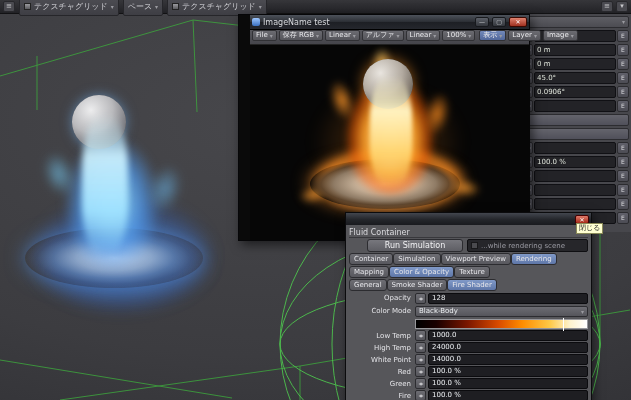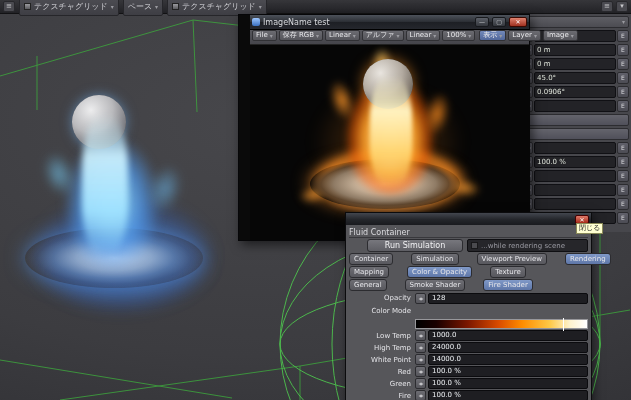--- a/index.html
+++ b/index.html
@@ -120,21 +120,21 @@
     color:#fff; font-size:6px; line-height:7px; text-align:center; }
   .fw-body { padding:2px 3px; display:flex; flex-direction:column; gap:1px; }
   .fw-section-title { height:11px; color:#dadade; font-size:8px; line-height:11px; border-bottom:1px solid #38383c; flex:none; }
   .fw-runrow { display:flex; gap:4px; height:13px; align-items:center; flex:none;padding-left:18px; }
   .fw-run { width:96px; height:13px; background:linear-gradient(#77777d,#5e5e64); border:1px solid #2c2c30; border-radius:3px;
     color:#f2f2f4; font-size:8px; line-height:11px; text-align:center; }
   .fw-check-wrap { flex:1; height:13px; background:#26262a; border:1px solid #0f0f12; border-radius:2px;
     display:flex; align-items:center; gap:3px; padding:0 3px; }
   .fw-checkbox { width:7px; height:7px; background:#4a4a4e; border:1px solid #18181a; }
   .fw-check-label { color:#9a9aa2; font-size:7px; white-space:nowrap; }
-  .fw-tabs { display:flex; gap:18px; height:12px; flex:none; }
+  .fw-tabs { display:flex; gap:0; height:12px; flex:none; }
   .fw-tab { background:linear-gradient(#6d6d73,#58585e); border:1px solid #2c2c30; border-radius:3px;
     color:#e6e6ea; font-size:7px; line-height:10px; padding:0 4px; white-space:nowrap; }
   .fw-tab.active { background:linear-gradient(#8099c8,#5e76a8); }
   .fw-row { display:flex; align-items:center; height:12px; gap:2px; flex:none; }
   .fw-row.small { height:11px; }
   .fw-label { width:64px; text-align:right; color:#e4e4e8; font-size:7px; padding-right:2px; white-space:nowrap; }
   .fw-step { width:11px; height:11px; background:linear-gradient(#6d6d73,#55555b); border:1px solid #2c2c30; border-radius:2px;
     color:#c6c6ca; font-size:4px; line-height:9px; text-align:center; letter-spacing:-1px; }
   .fw-field { flex:1; height:11px; background:#1e1e22; border:1px solid #0b0b0e; border-radius:2px;
     color:#edf0f3; font-size:7px; line-height:9px; padding:0 3px; }
@@ -384,20 +384,24 @@
       </div>
 
       <div class="fw-row">
         <div class="fw-label">Opacity</div>
         <div class="fw-step"><span>◀▶</span></div>
         <div class="fw-field">128</div>
       </div>
 
       <div class="fw-row">
         <div class="fw-label">Color Mode</div>
+        <div class="fw-dd">
+          <span>Black-Body</span>
+          <span class="caret">▾</span>
+        </div>
       </div>
 
       <div class="fw-row small">
         <div class="fw-label"></div>
         <div class="fw-gradient">
           <div class="fw-gmark"></div>
         </div>
       </div>
 
       <div class="fw-row small">

